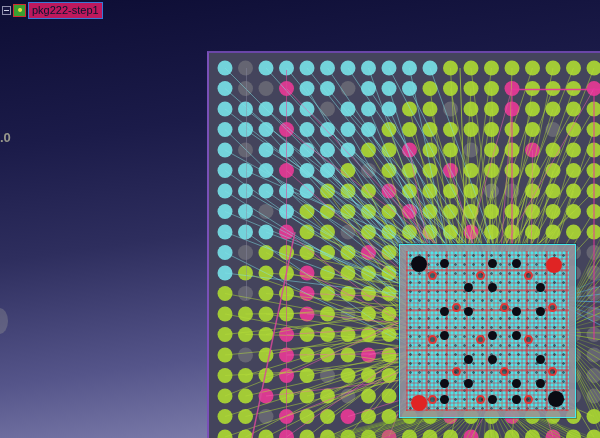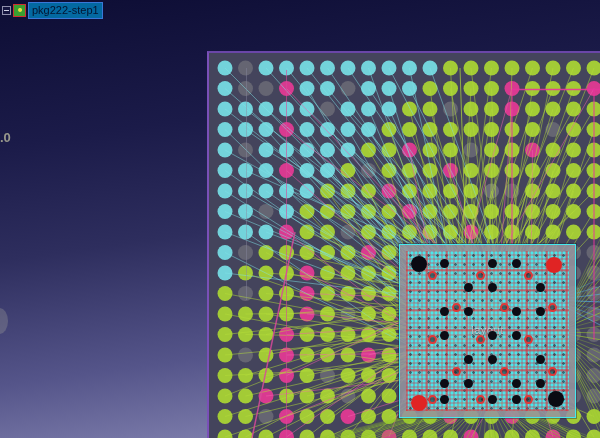--- a/index.html
+++ b/index.html
@@ -64,21 +64,21 @@
   }
   .chip-icon{
     width:13px;height:13px;box-sizing:border-box;margin-right:3px;flex:0 0 auto;
     background:#a8a8b2 radial-gradient(circle at 50% 50%, #e8e848 2px, rgba(0,0,0,0) 3px);
     border:1px solid #55555f;
     box-shadow:inset 0 2px 0 #70707e, inset 0 -2px 0 #70707e;
   }
   .indent{width:28px;flex:0 0 auto;}
   .tree-label{color:#e6e6f2;}
   .tree-label.selected{
-    background:#0369a1;color:#041430;padding:0 3px;
+    background:#be185d;color:#041430;padding:0 3px;
     border:1px solid #3878d8;
   }
   
   .ruler-label{
     position:absolute;left:0;top:130px;z-index:4;
     color:#98988c;font-size:13px;font-weight:bold;
   }
   .edge-arc{
     position:absolute;left:-9px;top:308px;width:17px;height:26px;z-index:4;
     border-radius:50%;background:rgba(175,175,160,0.28);
@@ -810,21 +810,20 @@
       <line x1="512" y1="89.5" x2="512" y2="260" stroke="#e8359b" stroke-width="1.2" opacity="0.8"></line>
       <line x1="594" y1="89.5" x2="594" y2="340" stroke="#e8359b" stroke-width="1.2" opacity="0.8"></line>
       <line x1="246.5" y1="68" x2="246.5" y2="300" stroke="#8888a0" stroke-width="1" opacity="0.45"></line>
       <line x1="460" y1="68" x2="466" y2="250" stroke="#b4dc3a" stroke-width="1" opacity="0.7"></line>
     </g>
 </svg>
 
 <div class="die" id="die" style="left: 399px; top: 244px; width: 175px; height: 172px; border-color: rgb(69, 232, 238);">
   <div class="die-dots"></div>
   <div class="die-redgrid"></div>
-  <span class="die-label">layout</span>
 <span class="die-blob" style="left: 39.5px; top: 13.5px;"></span>
     <span class="die-blob" style="left: 39.5px; top: 61.5px;"></span>
     <span class="die-blob" style="left: 39.5px; top: 85.5px;"></span>
     <span class="die-blob" style="left: 39.5px; top: 133.5px;"></span>
     <span class="die-blob" style="left: 39.5px; top: 149.5px;"></span>
     <span class="die-blob" style="left: 63.5px; top: 37.5px;"></span>
     <span class="die-blob" style="left: 63.5px; top: 61.5px;"></span>
     <span class="die-blob" style="left: 63.5px; top: 109.5px;"></span>
     <span class="die-blob" style="left: 63.5px; top: 133.5px;"></span>
     <span class="die-blob" style="left: 87.5px; top: 13.5px;"></span>

